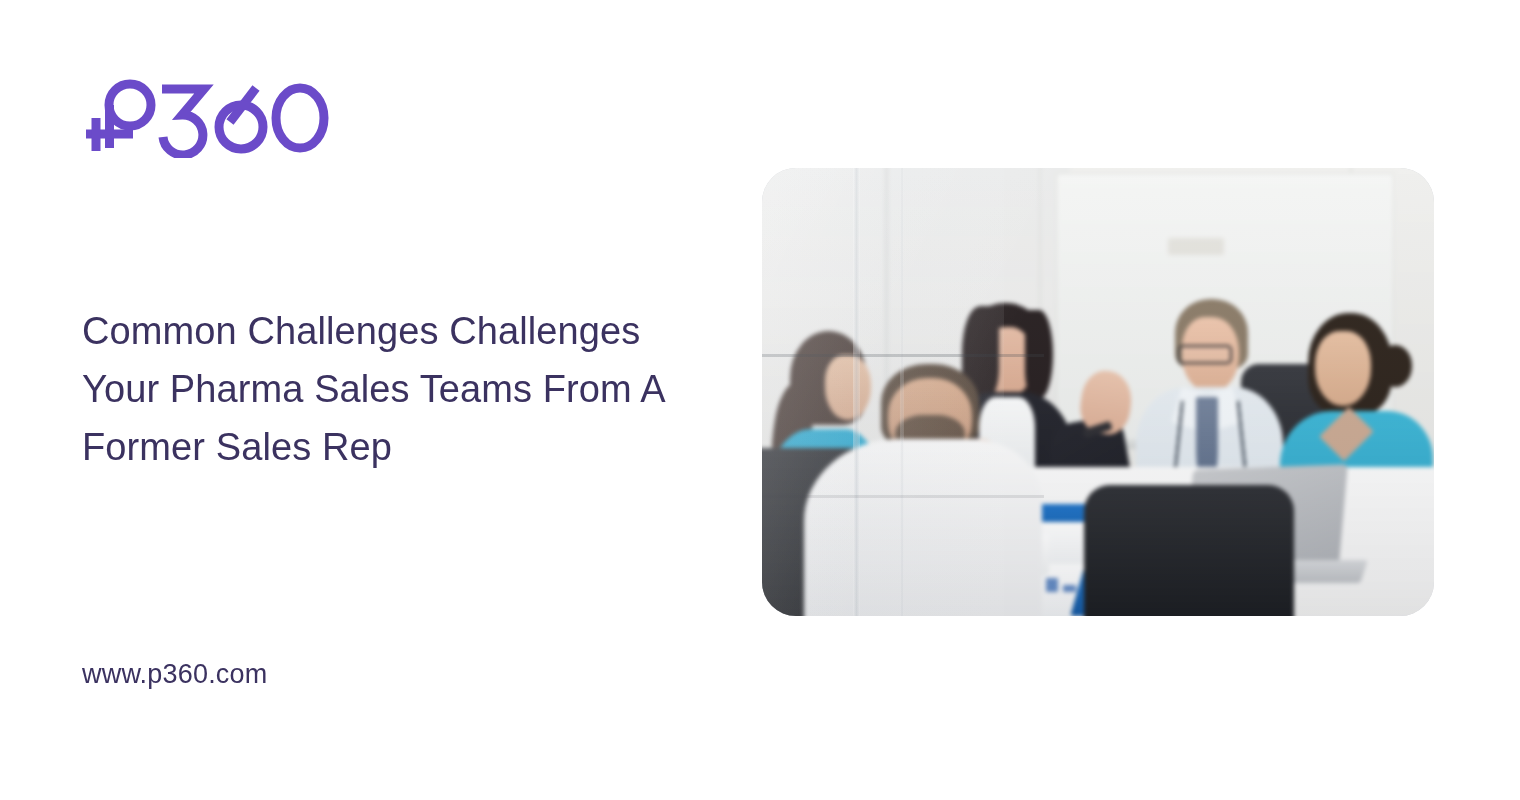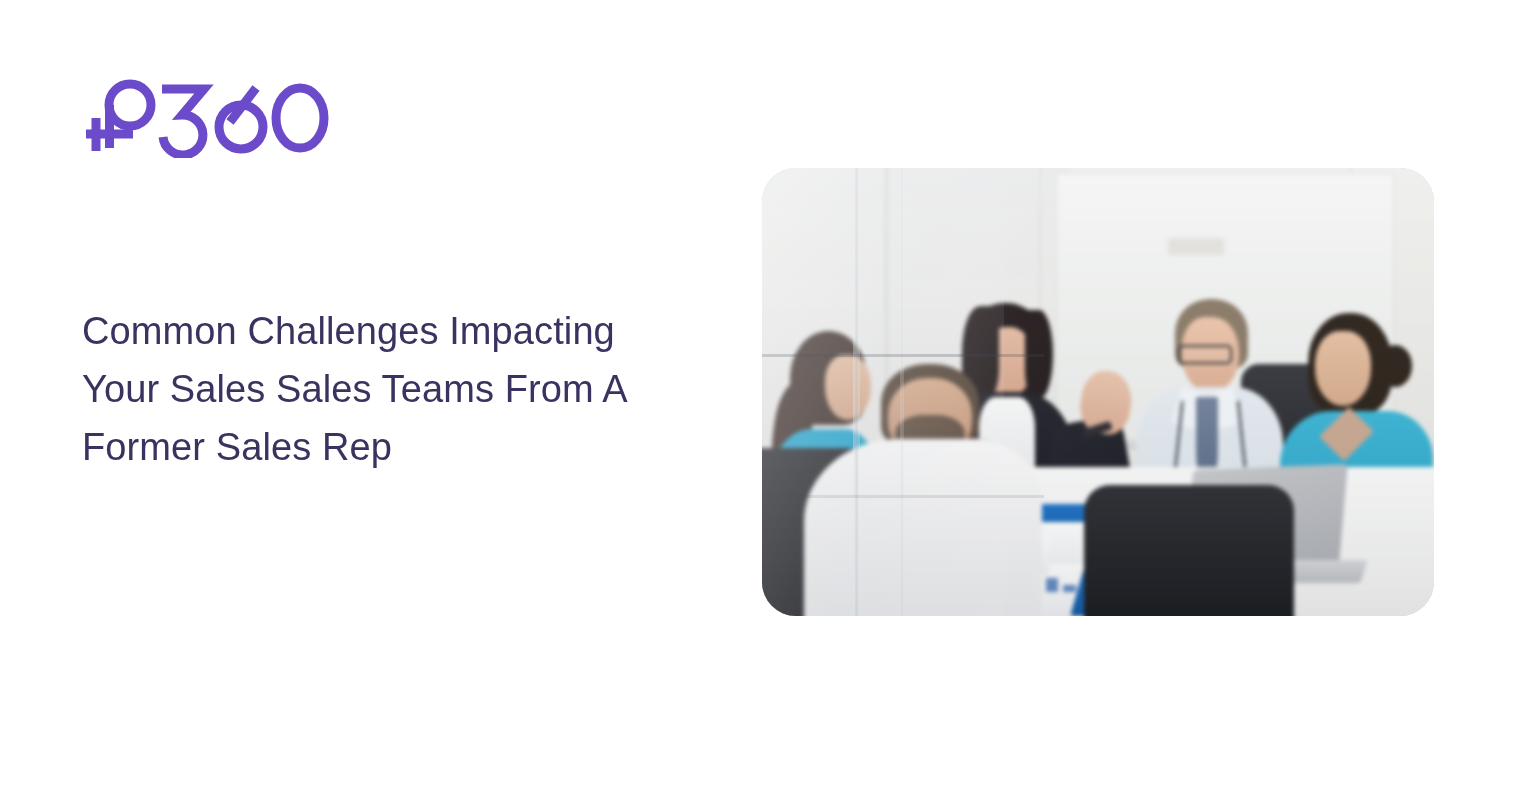--- a/index.html
+++ b/index.html
@@ -433,22 +433,23 @@
         <path d="M84 17 H126 L104 43 A20 20 0 1 1 85 65"></path>
 
         <path d="M178 16 L152 50"></path>
         <circle cx="163" cy="55" r="22"></circle>
 
         <ellipse cx="222" cy="46" rx="24" ry="30"></ellipse>
       </g>
     </svg>
   </div>
 
-  <h1 class="headline">Common Challenges Impacting Your Sales Sales Teams From A Former Sales Rep</h1>
-
+  <h1 class="headline">Common Challenges Challenges Your Pharma Sales Teams From A Former Sales Rep</h1>
+
+  <div class="site-url">www.p360.com</div>
 
   <div class="photo-frame">
     <div class="scene">
       <div class="soft">
 
         <div class="bg-wall"></div>
         <div class="bg-wall-right"></div>
         <div class="wall-seam s1"></div>
         <div class="wall-seam s2"></div>
         <div class="wall-seam s3"></div>

